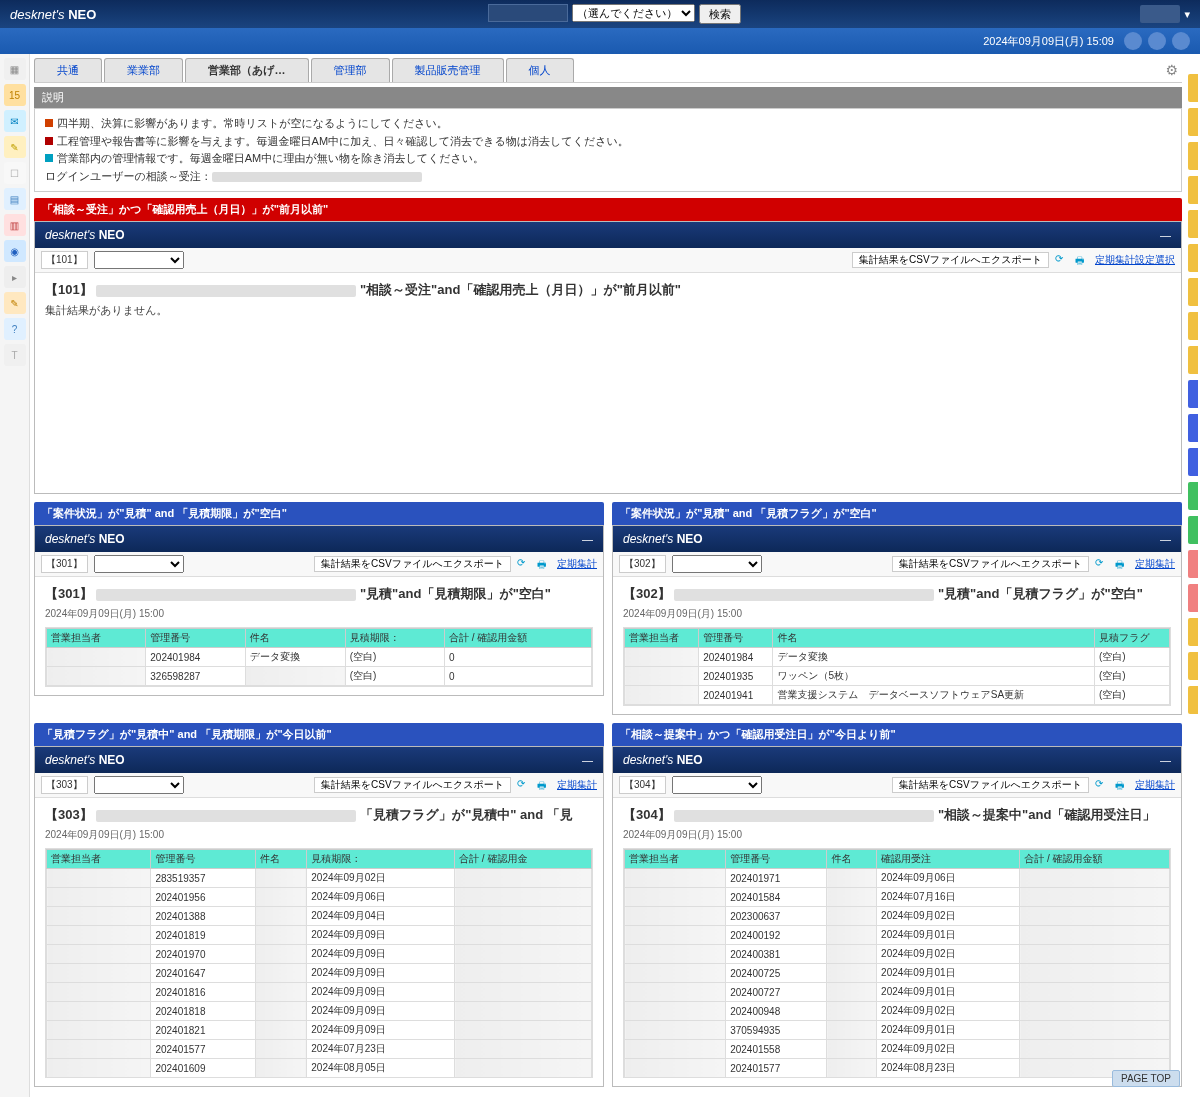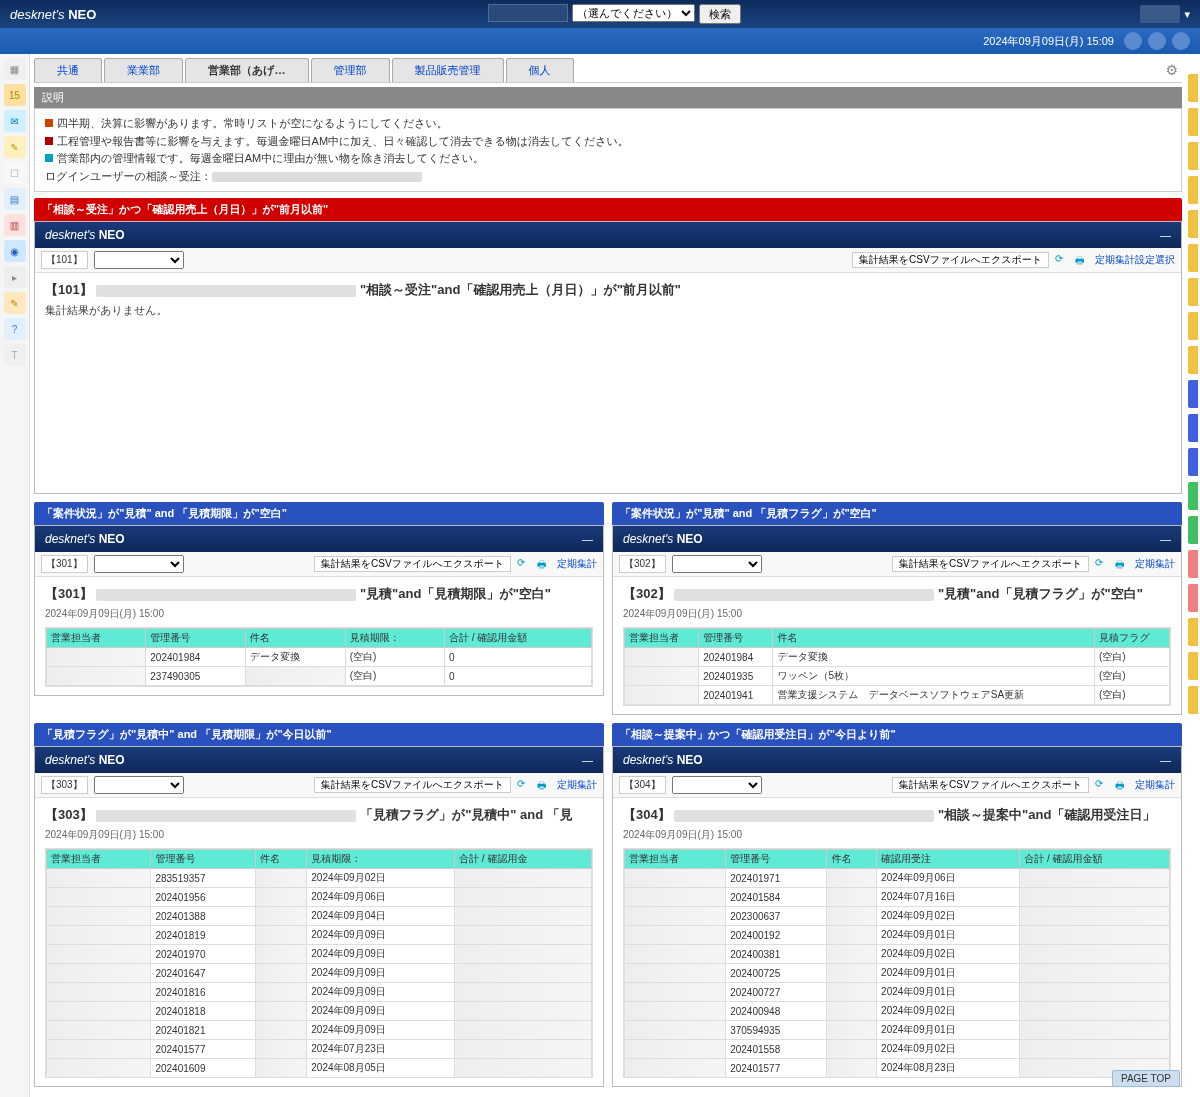--- a/index.html
+++ b/index.html
@@ -35,21 +35,21 @@
 .panel { border: 1px solid #bbb; margin-bottom: 8px; background: #fff; }
 .panel-head { background: linear-gradient(#1a3a7a, #0d2858); color: #fff; padding: 6px 10px; display: flex; align-items: center; }
 .panel-head .plogo { font-style: italic; font-size: 12px; }
 .panel-head .plogo .neo { font-weight: bold; font-style: normal; }
 .panel-head .collapse { margin-left: auto; color: #fff; cursor: pointer; }
 .panel-toolbar { background: #f8f8f8; border-bottom: 1px solid #ddd; padding: 3px 6px; display: flex; align-items: center; gap: 6px; font-size: 10px; }
 .panel-toolbar .id-box { background: #fff; border: 1px solid #ccc; padding: 1px 4px; }
 .panel-toolbar select { font-size: 10px; height: 18px; width: 90px; }
 .panel-toolbar .export-btn { margin-left: auto; background: #fff; border: 1px solid #ccc; padding: 0 6px; font-size: 10px; cursor: pointer; }
 .panel-toolbar .icon-sm { width: 14px; height: 14px; display: inline-block; }
-.panel-toolbar .link { color: #0044cc; cursor: pointer; text-align: right; }
+.panel-toolbar .link { color: #0044cc; text-decoration: underline; cursor: pointer; text-align: right; }
 .panel-body { padding: 8px 10px; }
 .panel-title { font-weight: bold; font-size: 13px; margin-bottom: 4px; }
 .panel-title .blur { color: transparent; background: #e0e0e0; border-radius: 2px; display: inline-block; width: 260px; height: 12px; vertical-align: middle; }
 .panel-sub { font-size: 10px; color: #666; margin-bottom: 6px; }
 .no-result { font-size: 11px; color: #444; }
 .two-col { display: flex; gap: 8px; }
 .two-col > div { flex: 1; min-width: 0; }
 .data-table { width: 100%; border-collapse: collapse; font-size: 10px; }
 .data-table th { background: #5eead4; border: 1px solid #ccc; padding: 2px 4px; text-align: left; font-weight: normal; white-space: nowrap; }
 .data-table td { border: 1px solid #ddd; padding: 2px 4px; white-space: nowrap; overflow: hidden; }
@@ -181,21 +181,21 @@
                   <tbody>
                     <tr>
                       <td class="blur-cell">&nbsp;</td>
                       <td>202401984</td>
                       <td>データ変換</td>
                       <td>(空白)</td>
                       <td>0</td>
                     </tr>
                     <tr>
                       <td class="blur-cell">&nbsp;</td>
-                      <td>237490305</td>
+                      <td>326598287</td>
                       <td class="blur-cell">&nbsp;</td>
                       <td>(空白)</td>
                       <td>0</td>
                     </tr>
                   </tbody>
                 </table>
               </div>
           </div>
         </div>
       </div>

